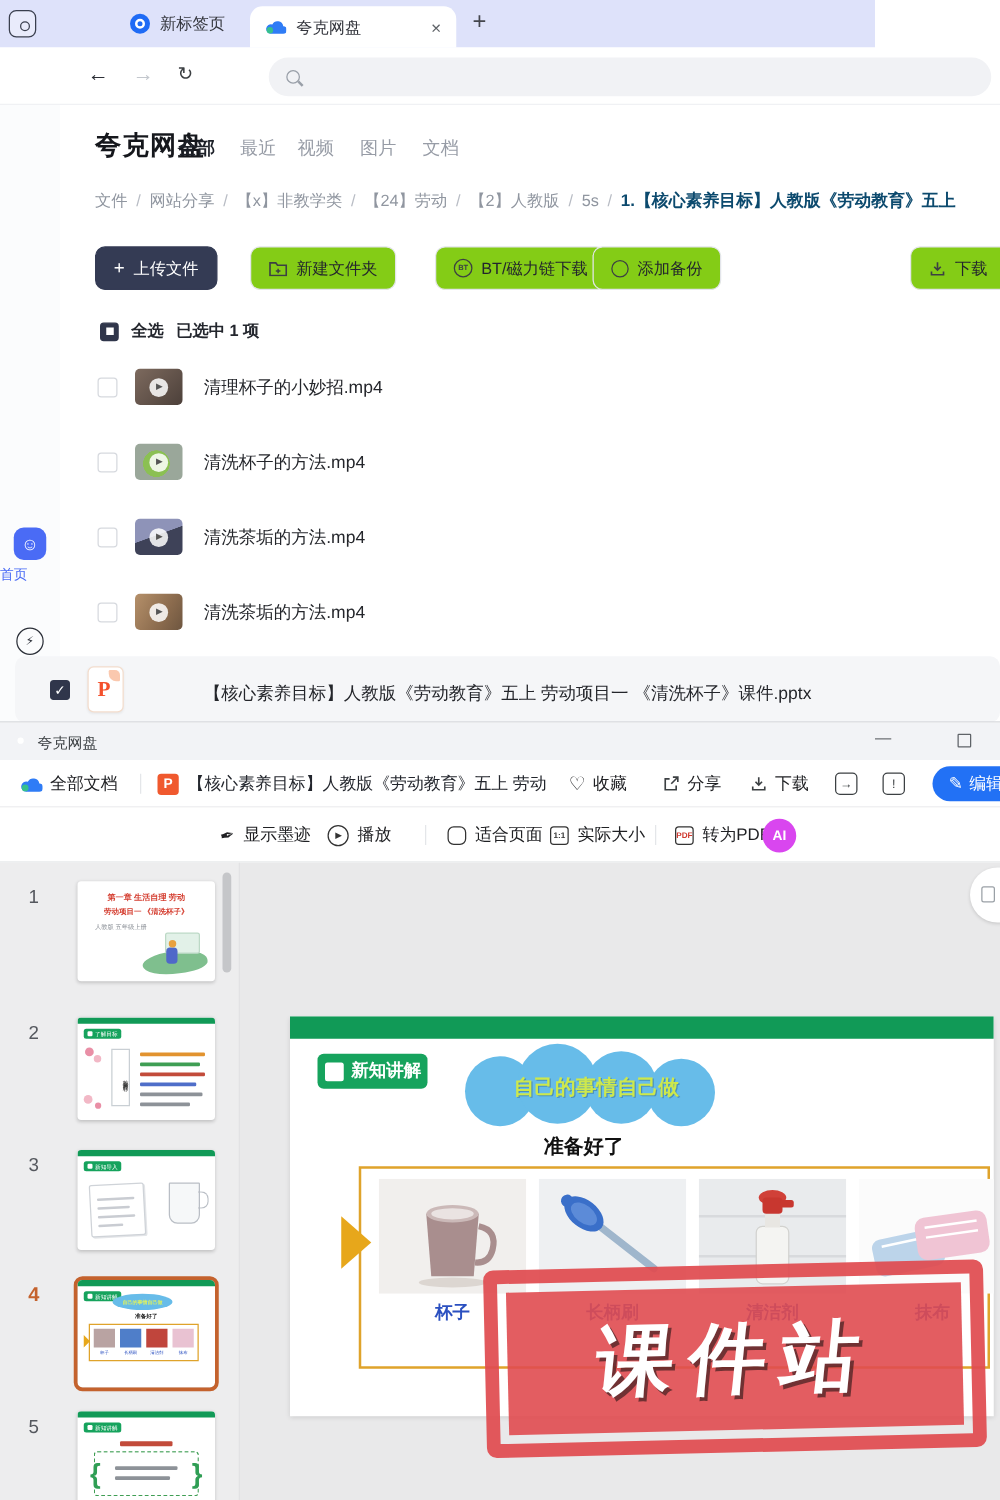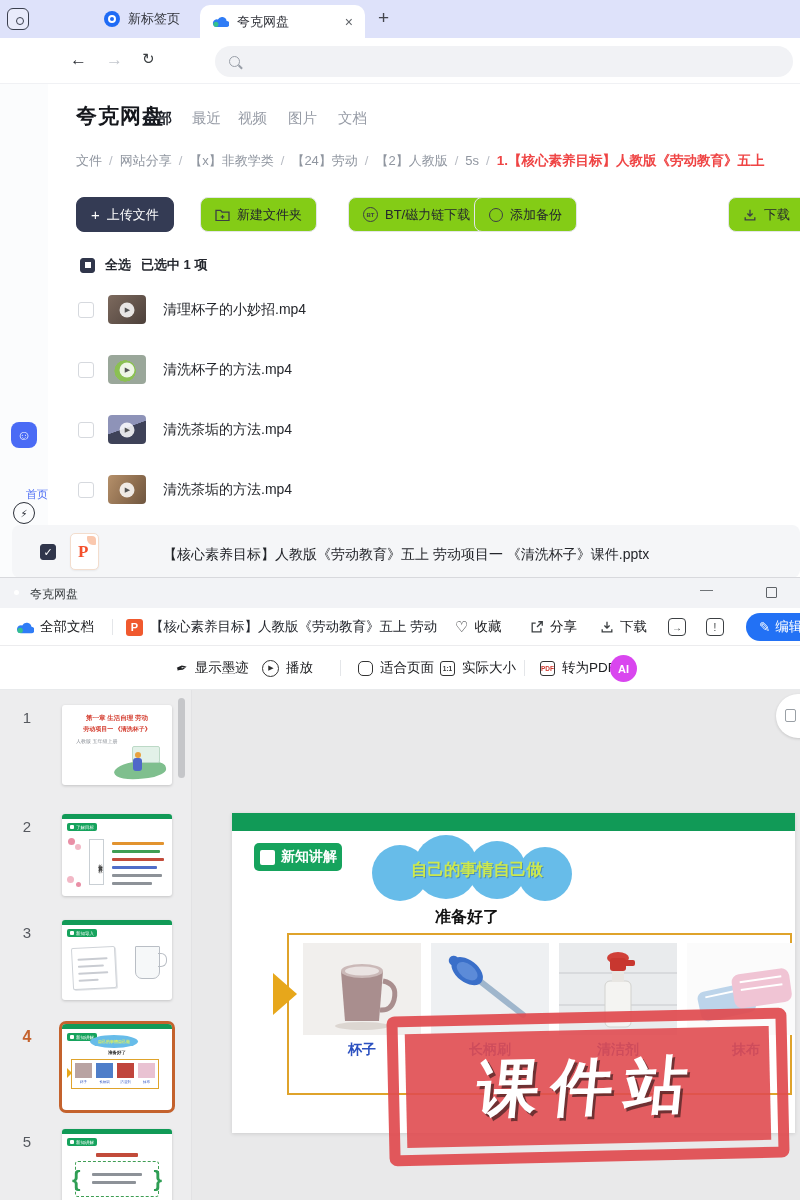--- a/index.html
+++ b/index.html
@@ -3,48 +3,48 @@
 <meta charset="utf-8">
 <style>
   * { margin:0; padding:0; box-sizing:border-box; }
   html,body { width:800px; height:1200px; }
   body { position:relative; overflow:hidden; background:#fff;
          font-family:"Liberation Sans","DejaVu Sans",sans-serif; color:#23262d; }
   .ab { position:absolute; }
   .flex { display:flex; align-items:center; }
 
   
-  .tabstrip { left:0; top:0; width:800px; height:38px; background:#dee2fa; }
+  .tabstrip { left:0; top:0; width:700px; height:38px; background:#dee2fa; }
   .corner-ic { left:7px; top:8px; width:22px; height:22px; border:1.6px solid #3a3f4e; border-radius:6px; background:#e9ebfb; }
   .corner-ic i { position:absolute; right:4px; bottom:4px; width:8px; height:8px; border:1.5px solid #3a3f4e; border-radius:50%; }
   .tab1 { left:104px; top:0; height:38px; gap:8px; }
   .qlogo-circle { width:16px; height:16px; border-radius:50%; background:#1f6bf5; position:relative; }
   .qlogo-circle::after { content:""; position:absolute; left:4px; top:4px; width:8px; height:8px; border:2.2px solid #fff; border-radius:50%; box-sizing:border-box; }
   .tab-label { font-size:13px; color:#33353c; }
   .tab-active { left:200px; top:5px; width:165px; height:33px; background:#fff; border-radius:10px 10px 0 0; padding:0 12px; gap:8px; }
   .tab-close { margin-left:auto; font-size:14px; color:#5f6368; cursor:default; }
   .tab-plus { left:378px; top:7px; font-size:19px; color:#44464d; }
   .navbar { left:0; top:38px; width:800px; height:46px; background:#fff; border-bottom:1px solid #f0f1f4; }
   .nav-ic { font-size:17px; color:#3c4043; top:12px; }
   .searchbar { left:215px; top:8px; width:578px; height:31px; background:#f1f2f5; border-radius:16px; padding-left:14px; gap:8px; }
   .mag { width:11px; height:11px; border:1.6px solid #999fa8; border-radius:50%; position:relative; }
   .mag::after { content:""; position:absolute; right:-4px; bottom:-2px; width:5px; height:1.6px; background:#999fa8; transform:rotate(45deg); }
 
   
   .drive { left:0; top:84px; width:800px; height:494px; background:#fff; overflow:hidden; }
   .rail { left:0; top:0; width:48px; height:494px; background:#fbfcfd; }
   .rail-home-ic { left:11px; top:338px; width:26px; height:26px; background:#4a6bf5; border-radius:8px; color:#fff; font-size:14px; display:flex; align-items:center; justify-content:center; }
-  .rail-home-lb { left:0; top:368px; width:48px; text-align:right; font-size:11px; color:#4a6bf5;margin-top:35px; }
+  .rail-home-lb { left:0; top:368px; width:48px; text-align:left; font-size:11px; color:#4a6bf5; }
   .rail-tr-ic { left:13px; top:418px; width:22px; height:22px; border:1.6px solid #2c3039; border-radius:50%; display:flex; align-items:center; justify-content:center; font-size:10px; color:#2c3039; }
   .rail-tr-lb { left:0; top:444px; width:48px; text-align:center; font-size:11px; color:#8b9099; }
   .dv-title { left:76px; top:18px; font-size:21px; font-weight:900; color:#15171c; letter-spacing:1px; }
   .dv-tab { top:25px; font-size:14.5px; color:#979ca6; }
   .dv-tab.on { color:#1d2129; font-weight:bold; }
   .crumbs { left:76px; top:68px; width:724px; white-space:nowrap; overflow:hidden; font-size:13px; color:#9096a0; }
-  .crumbs b { color:#ef4444; font-size:13.5px; }
+  .crumbs b { color:#0c4a6e; font-size:13.5px; }
   .crumbs .sep { margin:0 7px; color:#b8bcc4; }
   .btn { height:35px; border-radius:8px; font-size:13px; display:inline-flex; align-items:center; gap:7px; padding:0 14px; background:#84cc16; border:1px solid #e3e5ea; color:#23262d; }
   .btn-dark { background:#343b54; border-color:#343b54; color:#fff; }
   .cb { width:16px; height:16px; border:1.5px solid #d6d9de; border-radius:3px; background:#fff; }
   .cb-ind { width:15px; height:15px; background:#30364b; border-color:#30364b; position:relative; }
   .cb-ind::after { content:""; position:absolute; left:3.5px; top:3.5px; width:6px; height:6px; background:#fff; }
   .cb-check { background:#30364b; border-color:#30364b; color:#fff; font-size:11px; display:flex; align-items:center; justify-content:center; }
   .file-row { left:48px; width:752px; height:60px; }
   .vthumb { left:60px; top:15px; width:38px; height:29px; border-radius:4px; position:absolute; overflow:hidden; }
   .vthumb .play { position:absolute; left:50%; top:50%; transform:translate(-50%,-50%); width:15px; height:15px; border-radius:50%; background:rgba(255,255,255,.85); color:#555; font-size:7px; display:flex; align-items:center; justify-content:center; padding-left:1px; }

